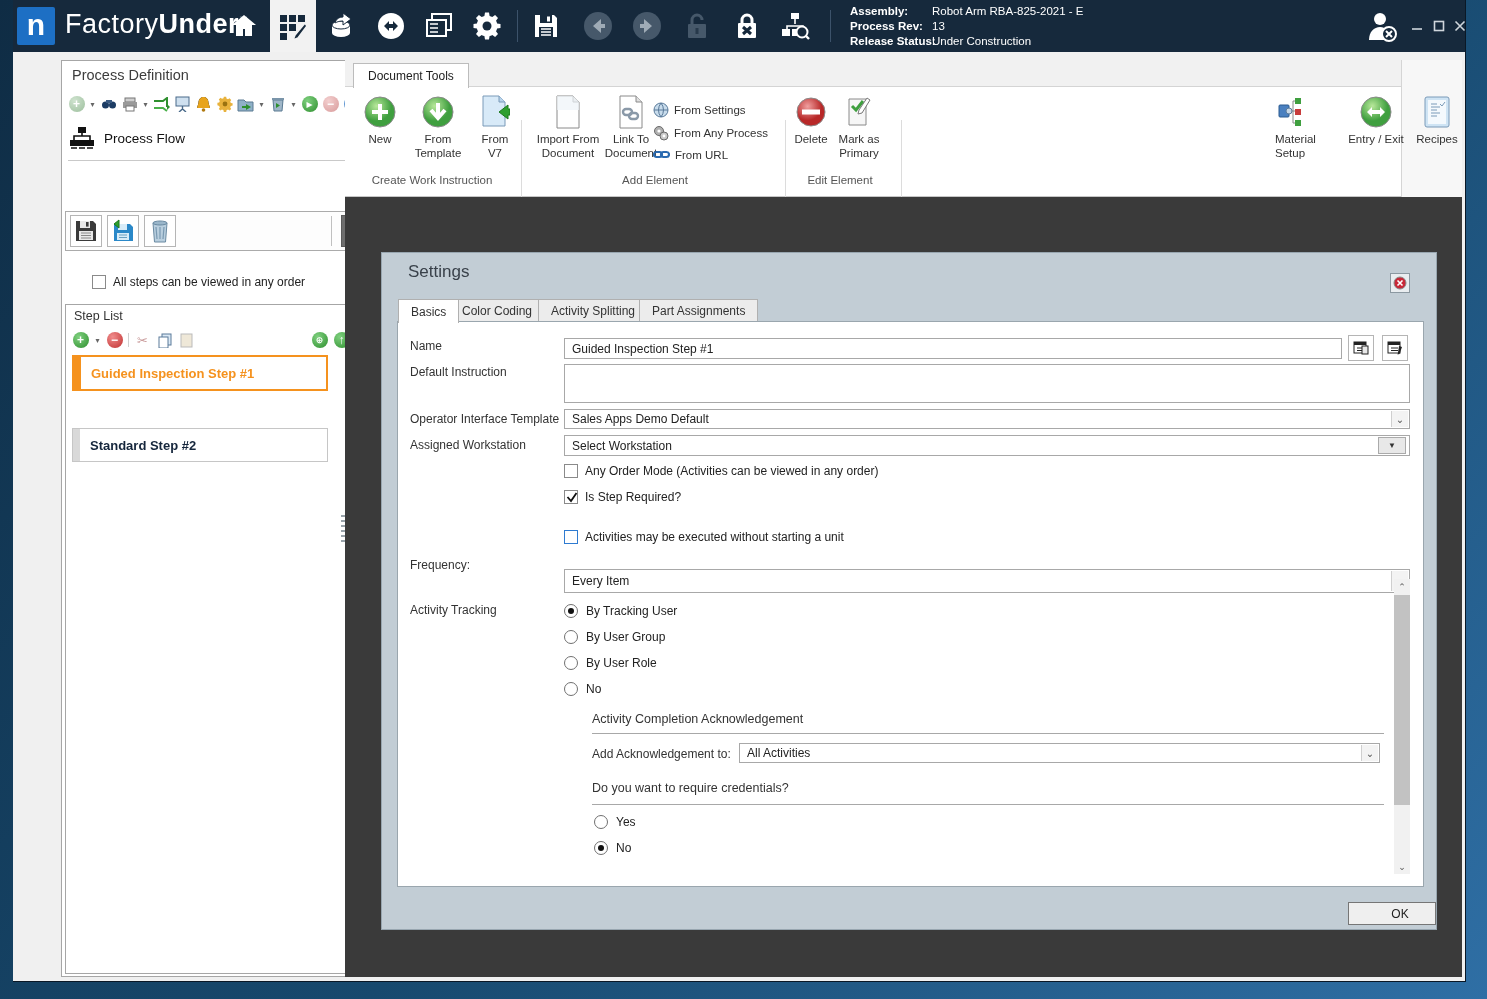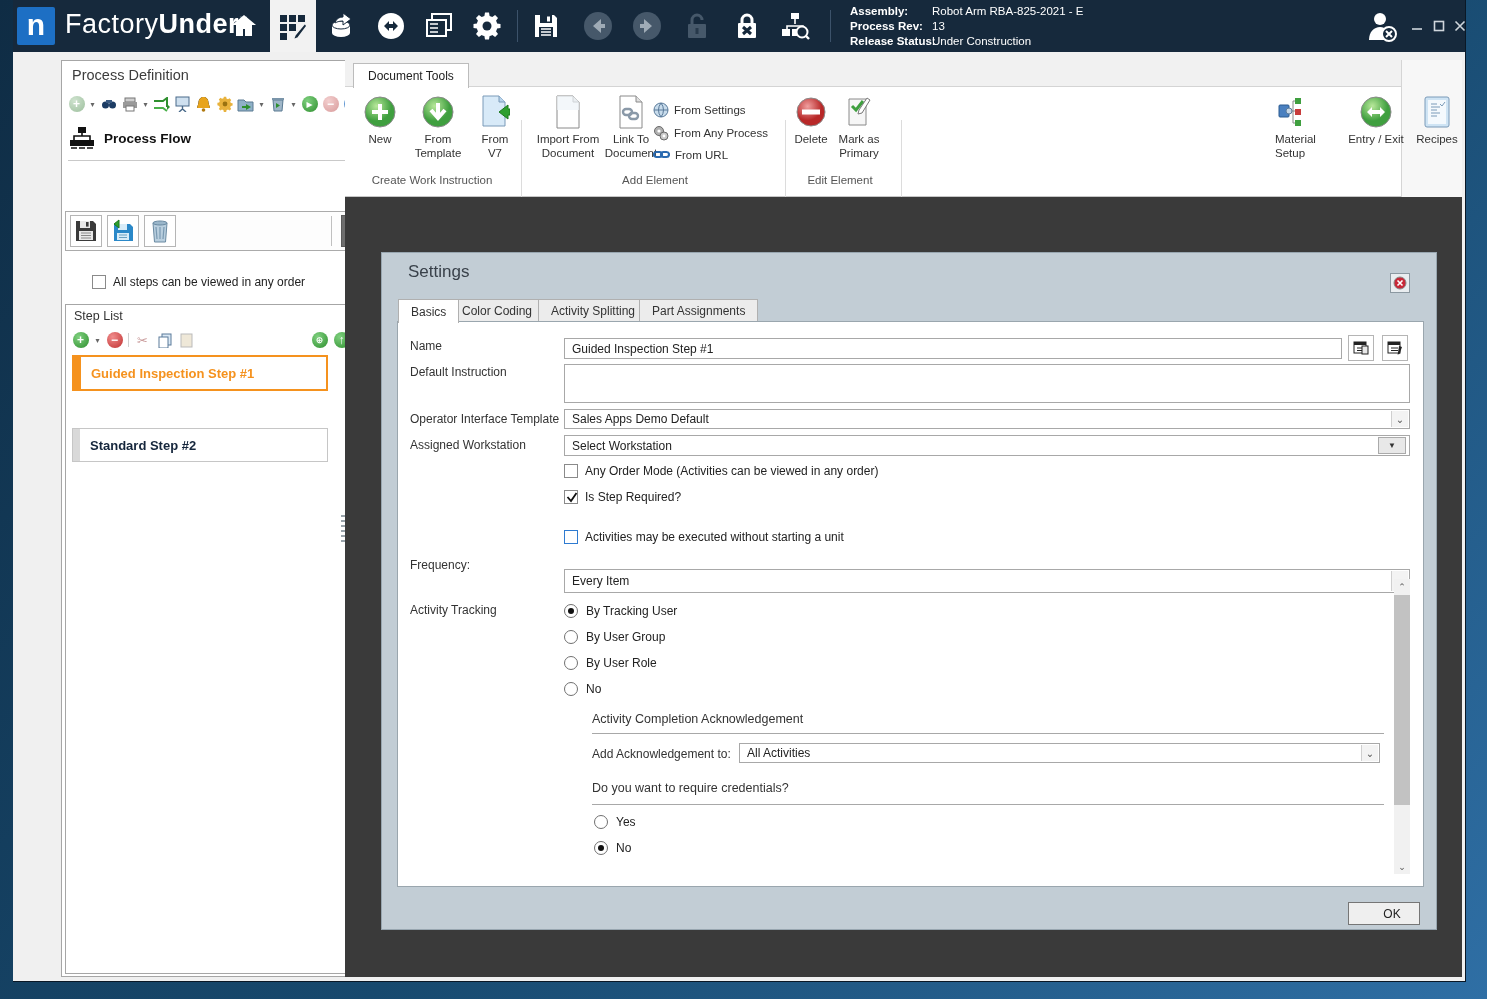--- a/index.html
+++ b/index.html
@@ -35,21 +35,21 @@
   .lp-toolbar { left:6px; top:33px; height:20px; display:flex; align-items:center; gap:4px; width:306px; }
   .mini { width:17px; height:17px; display:flex; align-items:center; justify-content:center; }
   .caret { width:7px; height:17px; display:flex; align-items:center; justify-content:center; font-size:8px; color:#666; }
   .orb { width:16px; height:16px; border-radius:50%; display:flex; align-items:center; justify-content:center; color:#fff; font-size:12px; font-weight:bold; line-height:1; }
   .orb.green { background:radial-gradient(circle at 35% 30%,#7fd07f,#2e8f2e); }
   .orb.green-dis { background:radial-gradient(circle at 35% 30%,#cfe3cf,#9dbf9d); }
   .orb.red { background:radial-gradient(circle at 35% 30%,#f08c8c,#c03030); }
   .orb.red-dis { background:radial-gradient(circle at 35% 30%,#f3cfcf,#d89a9a); }
   .orb.blue { background:radial-gradient(circle at 35% 30%,#7fb4e8,#2865b0); }
   .flow-row { left:8px; top:62px; width:303px; height:30px; display:flex; align-items:center; gap:10px; }
-  .flow-label { font-size:13.5px; font-weight:bold; color:#111; flex:1; }
+  .flow-label { font-size:13.5px; font-weight:normal; color:#111; flex:1; }
   .lp-div { left:6px; top:99px; width:307px; height:1px; background:#c9c9c9; }
   .edit-row { left:8px; top:108px; width:303px; height:34px; display:flex; align-items:center; gap:12px; }
   .edit-label { font-size:14.5px; font-weight:bold; color:#111; }
   .btn-box { left:3px; top:150px; width:313px; height:40px; border:1px solid #ababab; background:#fdfdfd; display:flex; align-items:center; padding:0 4px; gap:5px; }
   .sq-btn { width:32px; height:32px; border:1px solid #b5b5b5; background:#fff; display:flex; align-items:center; justify-content:center; }
   .sq-btn.dark { background:#6e6e6e; border-color:#5a5a5a; }
   .btn-box .spacer { flex:1; }
   .btn-box .vsep { width:1px; height:30px; background:#c0c0c0; margin-right:4px; }
   .chk-row { display:flex; align-items:center; gap:7px; font-size:12px; color:#222; }
   .chkbox { width:14px; height:14px; border:1px solid #8a8a8a; background:#fff; position:relative; flex:none; }
@@ -97,21 +97,21 @@
   .tbox { border:1px solid #a8a8a8; background:#fff; font-size:12px; color:#222; display:flex; align-items:center; padding:0 7px; }
   .selbox { border:1px solid #a8a8a8; background:#fff; font-size:12px; color:#222; display:flex; align-items:center; padding:0 7px; }
   .selbox .chev { position:absolute; right:1px; top:1px; bottom:1px; width:17px; background:#f3f3f3; border-left:1px solid #cfcfcf; display:flex; align-items:center; justify-content:center; color:#555; font-size:10px; }
   .radio { width:14px; height:14px; border:1px solid #707070; border-radius:50%; background:#fff; position:relative; flex:none; }
   .radio.on::after { content:""; position:absolute; left:3px; top:3px; width:6px; height:6px; border-radius:50%; background:#111; }
   .rrow { display:flex; align-items:center; gap:8px; font-size:12px; color:#222; }
   .hr { height:1px; background:#a8a8a8; }
   .sbar { left:996px; top:257px; width:16px; height:295px; background:#f1f1f1; }
   .sbar .arr { position:absolute; left:0; width:16px; height:15px; display:flex; align-items:center; justify-content:center; color:#555; font-size:9px; }
   .sbar .thumb { position:absolute; left:0; top:16px; width:16px; height:210px; background:#c2c2c2; }
-  .ok-btn { left:966px; top:649px; width:72px; height:23px; background:#efefef; border:1px solid #767676; font-size:12px; color:#222; display:flex; align-items:center; justify-content:center;padding-left:16px; }
+  .ok-btn { left:966px; top:649px; width:88px; height:23px; background:#efefef; border:1px solid #767676; font-size:12px; color:#222; display:flex; align-items:center; justify-content:center;padding-left:16px; }
 </style>
 </head>
 <body>
 
 <div class="abs app-window">
 
   <div class="abs titlebar">
     <div class="abs logo-box">n</div>
     <div class="abs brand"><span class="light">Factory</span><span class="bold">Under</span><sup>™</sup></div>
 

